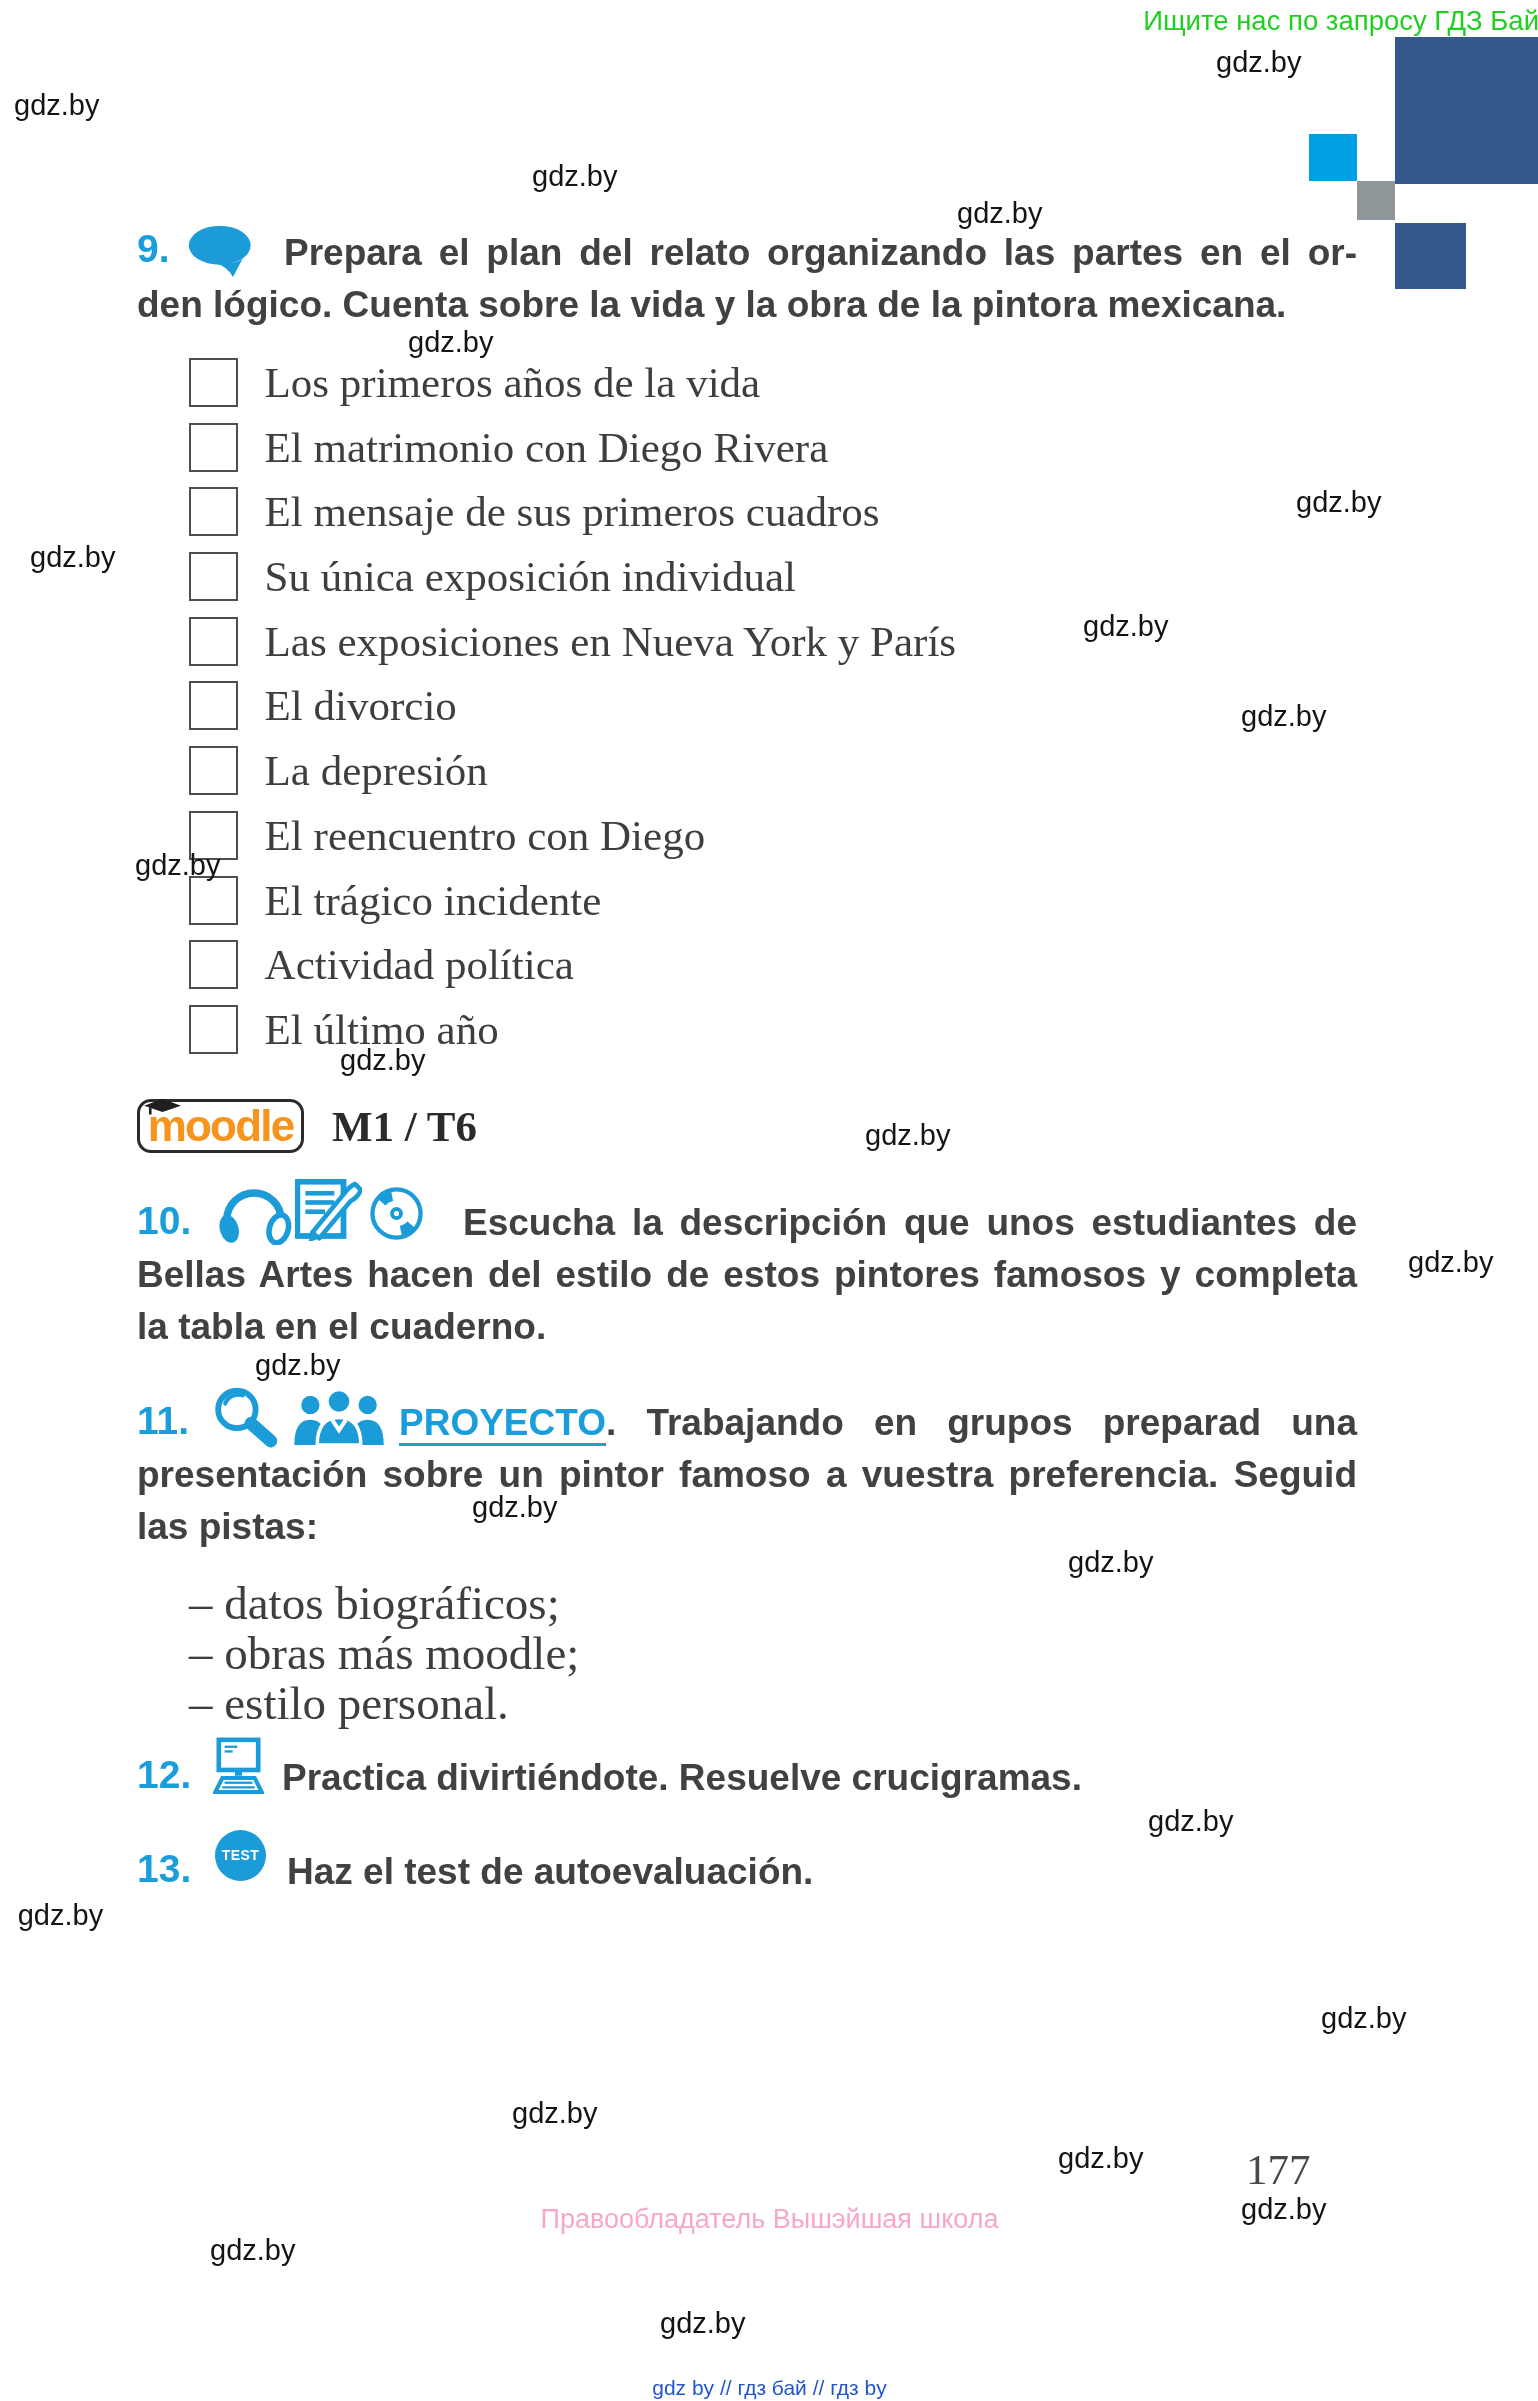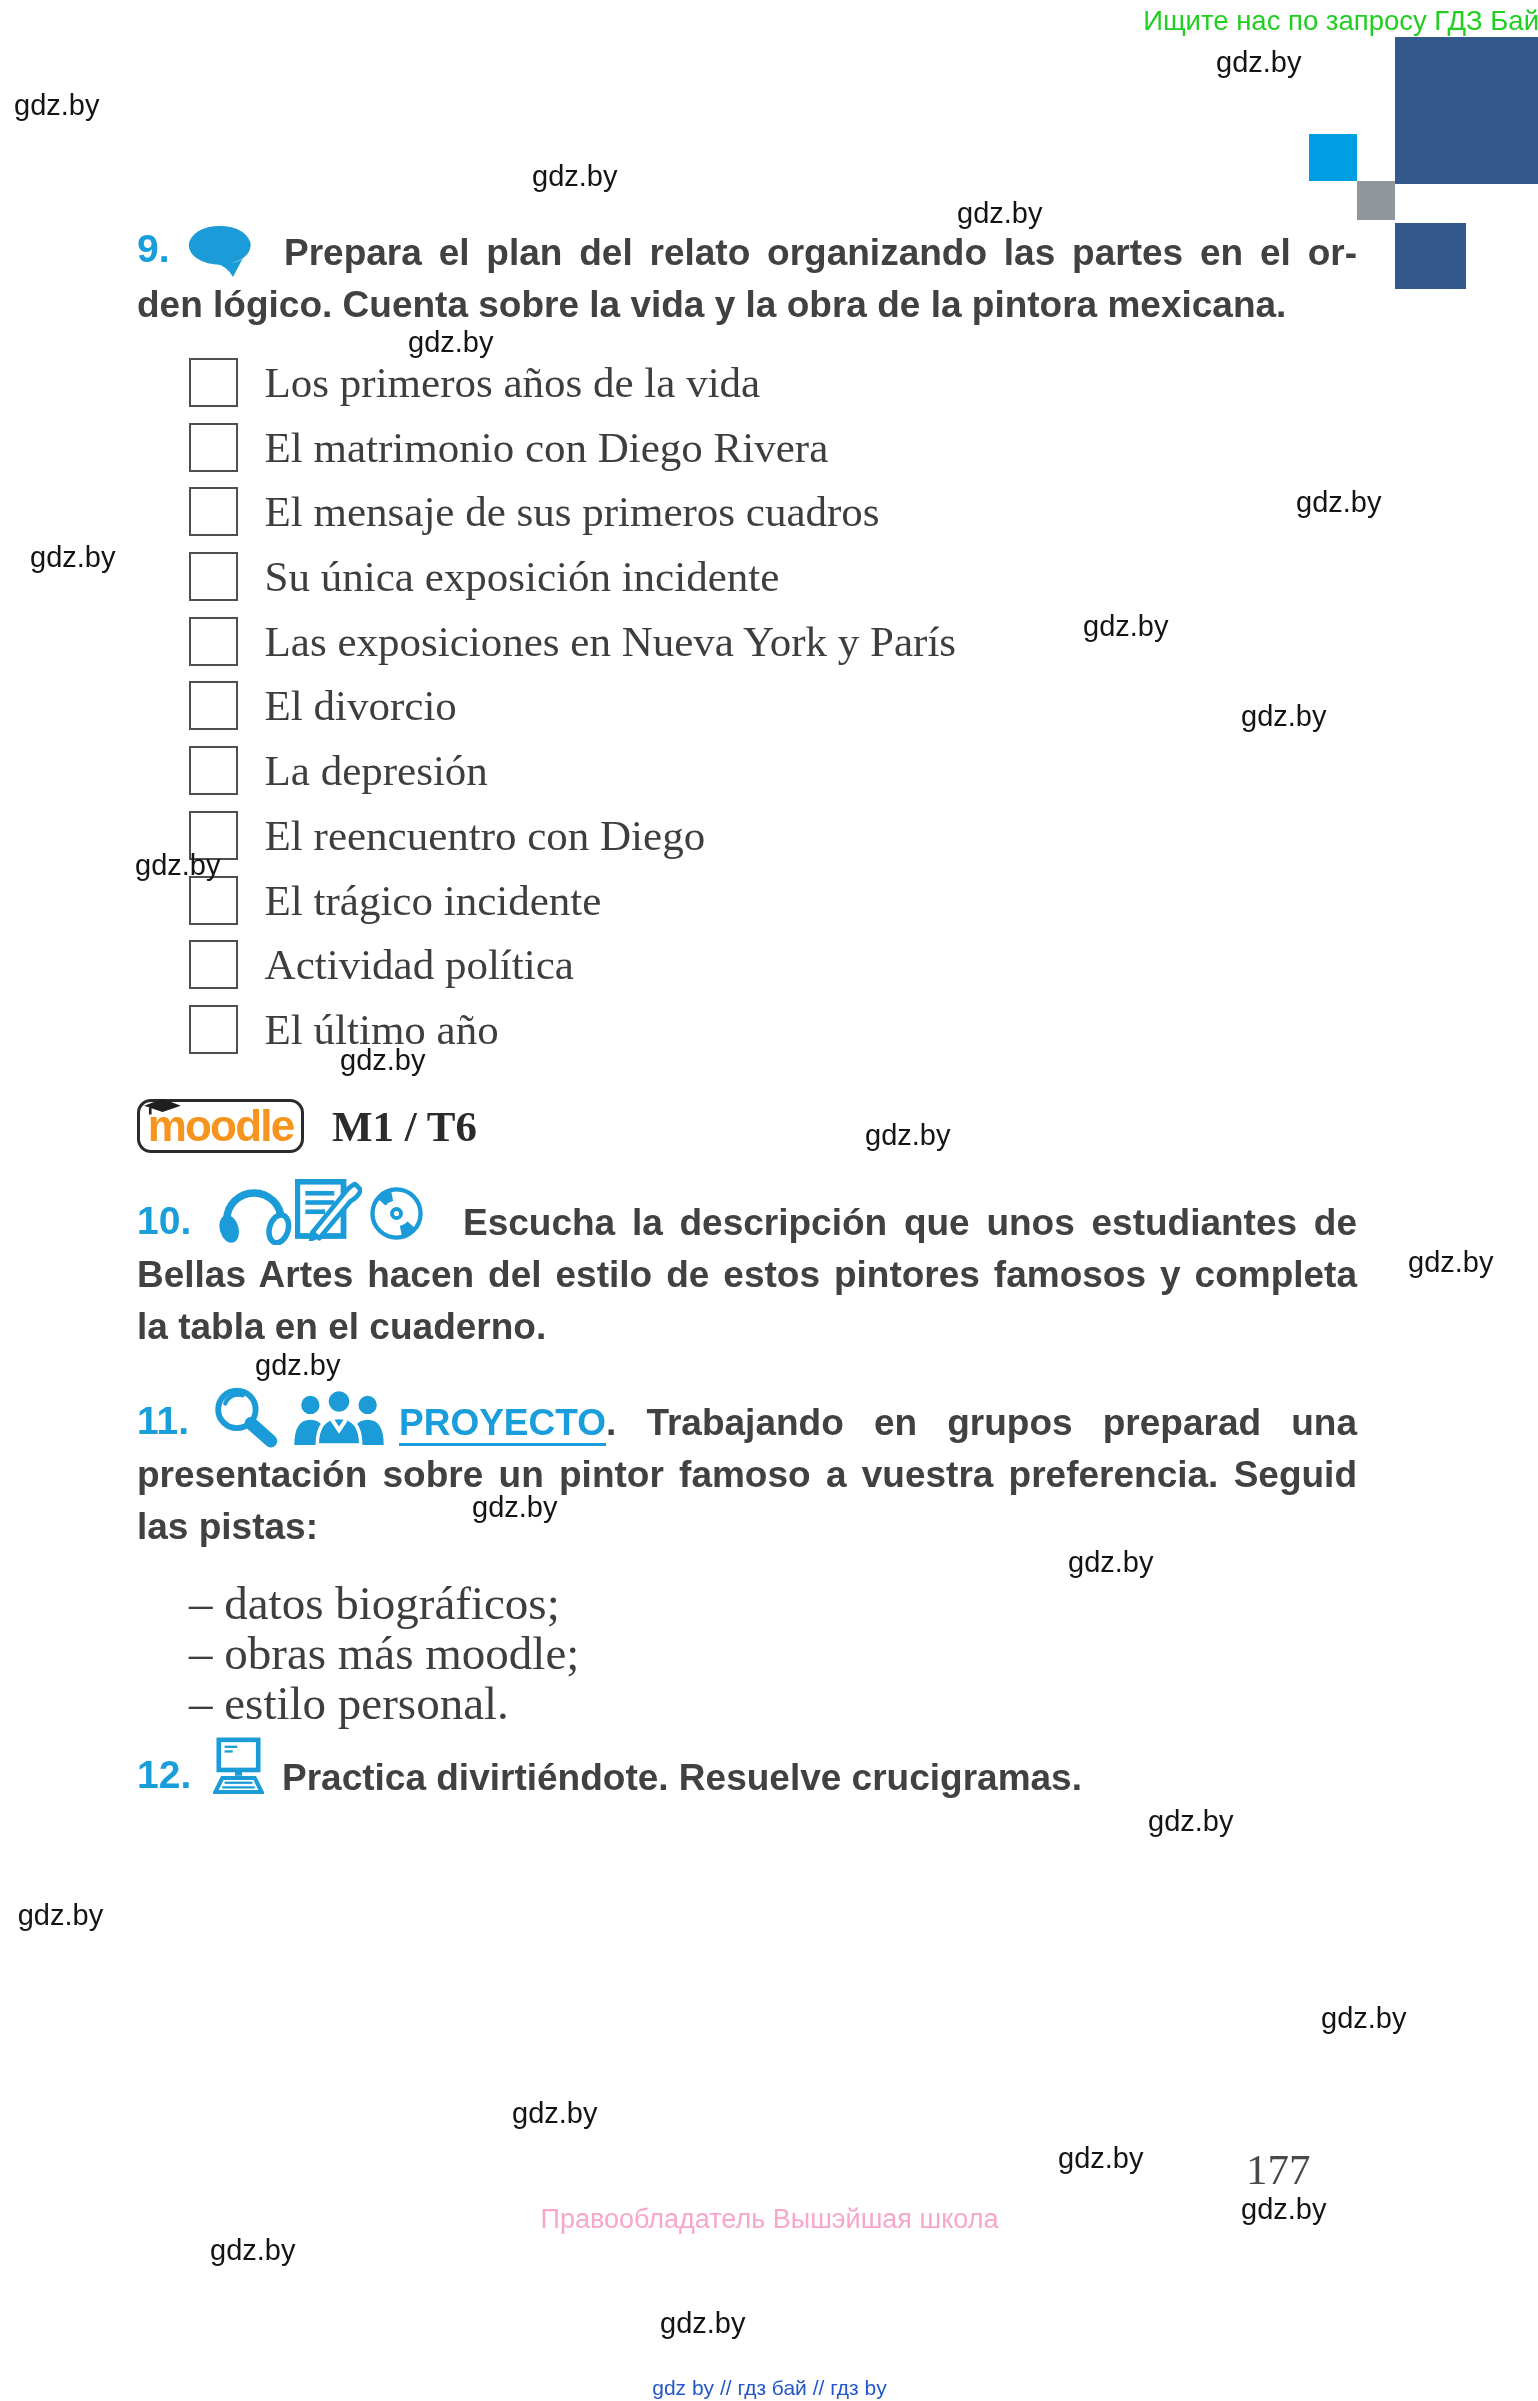--- a/index.html
+++ b/index.html
@@ -86,21 +86,21 @@
     <div class="chk-row">
         <span class="chk-box"></span>
         <span class="chk-label">El matrimonio con Diego Rivera</span>
       </div>
     <div class="chk-row">
         <span class="chk-box"></span>
         <span class="chk-label">El mensaje de sus primeros cuadros</span>
       </div>
     <div class="chk-row">
         <span class="chk-box"></span>
-        <span class="chk-label">Su única exposición incidente</span>
+        <span class="chk-label">Su única exposición individual</span>
       </div>
     <div class="chk-row">
         <span class="chk-box"></span>
         <span class="chk-label">Las exposiciones en Nueva York y París</span>
       </div>
     <div class="chk-row">
         <span class="chk-box"></span>
         <span class="chk-label">El divorcio</span>
       </div>
     <div class="chk-row">
@@ -213,20 +213,25 @@
         <line x1="10" y1="12" x2="17" y2="12" stroke="#1b9cd8" stroke-width="2"></line>
         <rect x="19" y="28" width="6" height="5" fill="#1b9cd8"></rect>
         <path d="M8 35 L36 35 L42 47 L2 47 Z" fill="#fff" stroke="#1b9cd8" stroke-width="3.5"></path>
         <line x1="10" y1="39" x2="34" y2="39" stroke="#1b9cd8" stroke-width="2"></line>
         <line x1="8" y1="43" x2="36" y2="43" stroke="#1b9cd8" stroke-width="2"></line>
       </svg>
     </span>
     <div class="bline" style="margin-left:145px;line-height:59px;height:59px;">Practica divirtiéndote. Resuelve crucigramas.</div>
   </div>
 
+  <div class="ex" style="top:1842px;height:64px;">
+    <span class="ex-num" style="top:5.3px;">13.</span>
+    <span class="test-badge" style="left:78px;top:-12.4px;">TEST</span>
+    <div class="bline" style="margin-left:150px;line-height:59px;height:59px;">Haz el test de autoevaluación.</div>
+  </div>
 
   <div class="pagenum">177</div>
   <div class="copyright">Правообладатель Вышэйшая школа</div>
   <div class="footer-links">gdz by  //  гдз бай  //  гдз by</div>
 
 <span class="wm" style="left: 14px; top: 89px;">gdz.by</span>
     <span class="wm" style="left: 1216px; top: 46px;">gdz.by</span>
     <span class="wm" style="left: 532px; top: 160px;">gdz.by</span>
     <span class="wm" style="left: 957px; top: 197px;">gdz.by</span>
     <span class="wm" style="left: 408px; top: 326px;">gdz.by</span>

